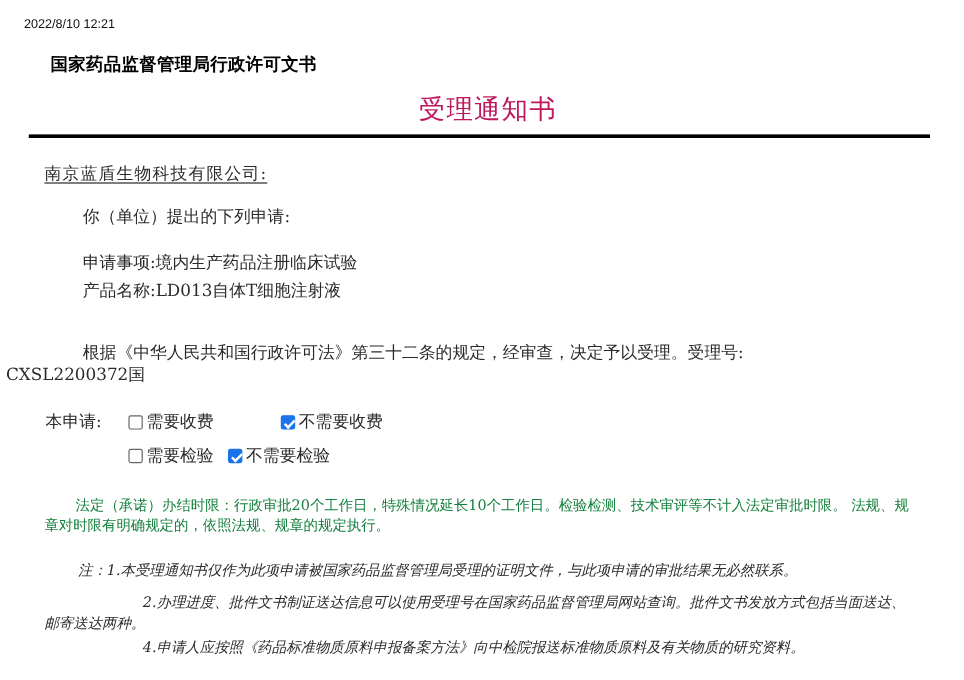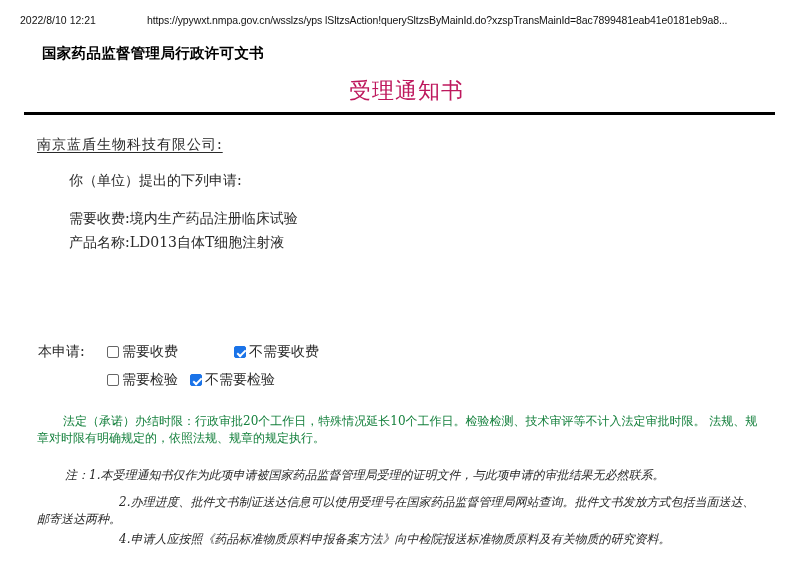--- a/index.html
+++ b/index.html
@@ -148,43 +148,43 @@
     }
     .note1 { top: 467px; padding-left: 28px; white-space: nowrap; }
     .note2 { top: 494px; text-indent: 82px; }
     .note3 { top: 531px; padding-left: 82px; white-space: nowrap; }
   </style>
 </head>
 <body>
 
 <div class="print-header">
   <span class="datetime">2022/8/10 12:21</span>
-  <span class="url">https://ypywxt.nmpa.gov.cn/wsslzs/yps lSltzsAction!querySltzsByMainId.do?xzspTransMainId=8ac7899481eab41e0181eb9a8...</span>
 </div>
 
 <div class="agency-title">国家药品监督管理局行政许可文书</div>
 
 <div class="doc-title">受理通知书</div>
 
 <div class="title-rule"></div>
 
 <div class="line addressee">南京蓝盾生物科技有限公司:</div>
 
 <div class="line intro">你（单位）提出的下列申请:</div>
 
 <div class="line item">
-  <span>需要收费:</span><span>境内生产药品注册临床试验</span>
+  <span>申请事项:</span><span>境内生产药品注册临床试验</span>
 </div>
 
 <div class="line product">
   <span>产品名称:</span><span>LD013自体T细胞注射液</span>
 </div>
 
 <div class="basis">
-  <br>
+  <span>根据《中华人民共和国行政许可法》第三十二条的规定，经审查，决定予以受理。受理号:</span><br>
+  <span style="display:inline-block;text-indent:0;margin-left:-32px;">CXSL2200372国</span>
 </div>
 
 <div class="options">
   <span class="label">本申请:</span>
   <div class="opt-row r1">
     <span class="opt">
       <span class="cb"></span>
       <span>需要收费</span>
     </span>
     <span class="opt">

